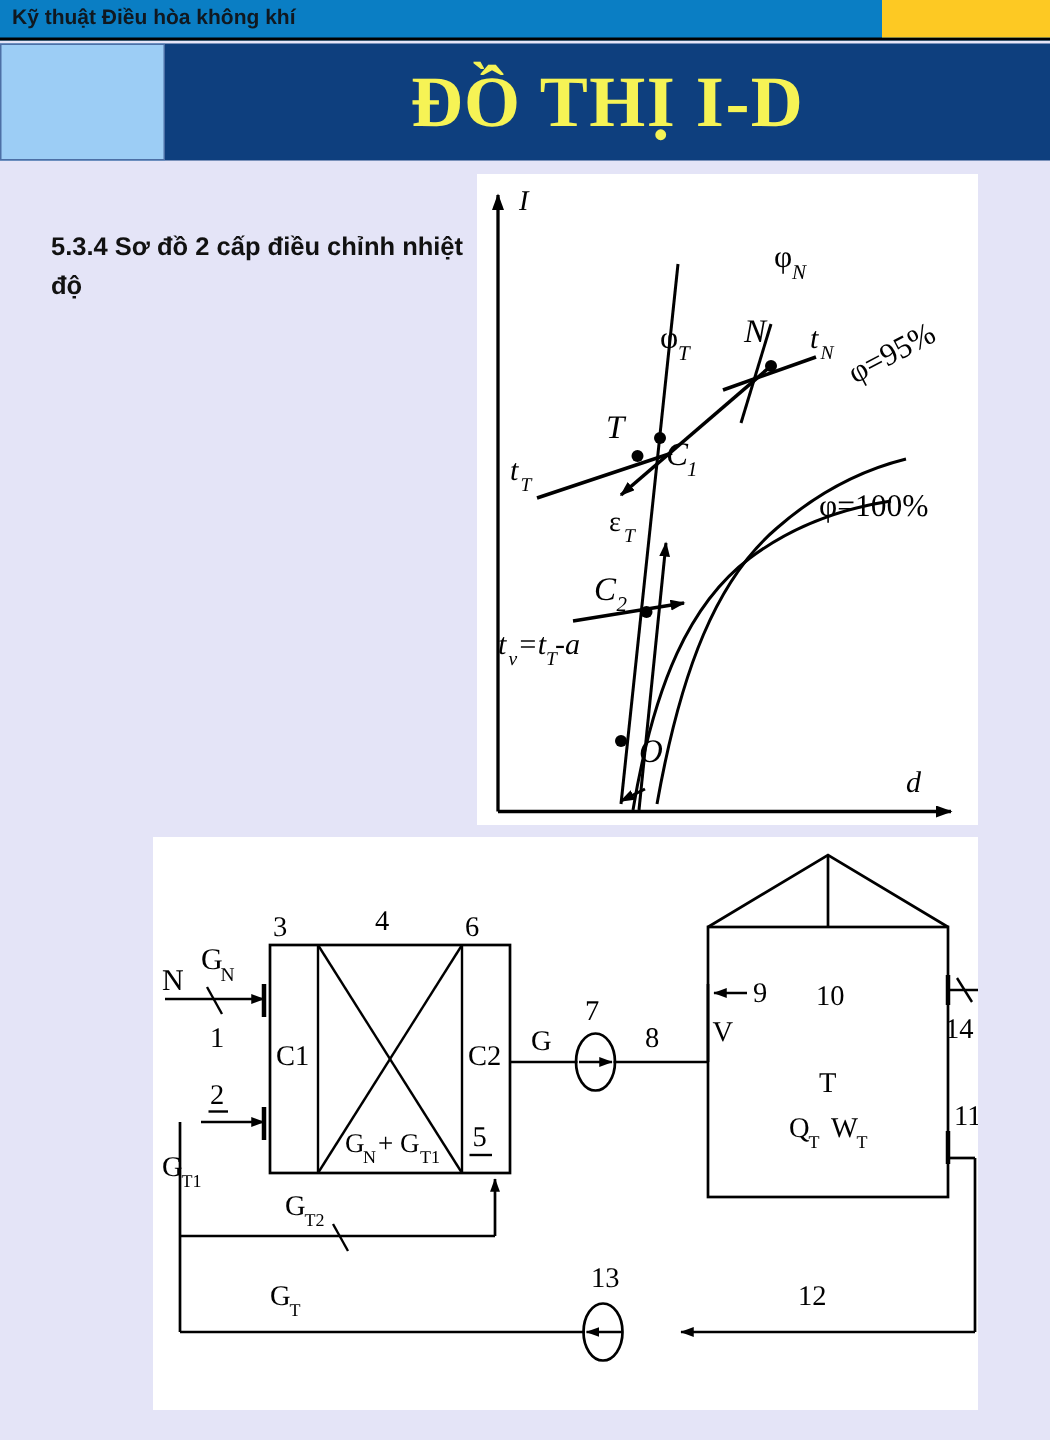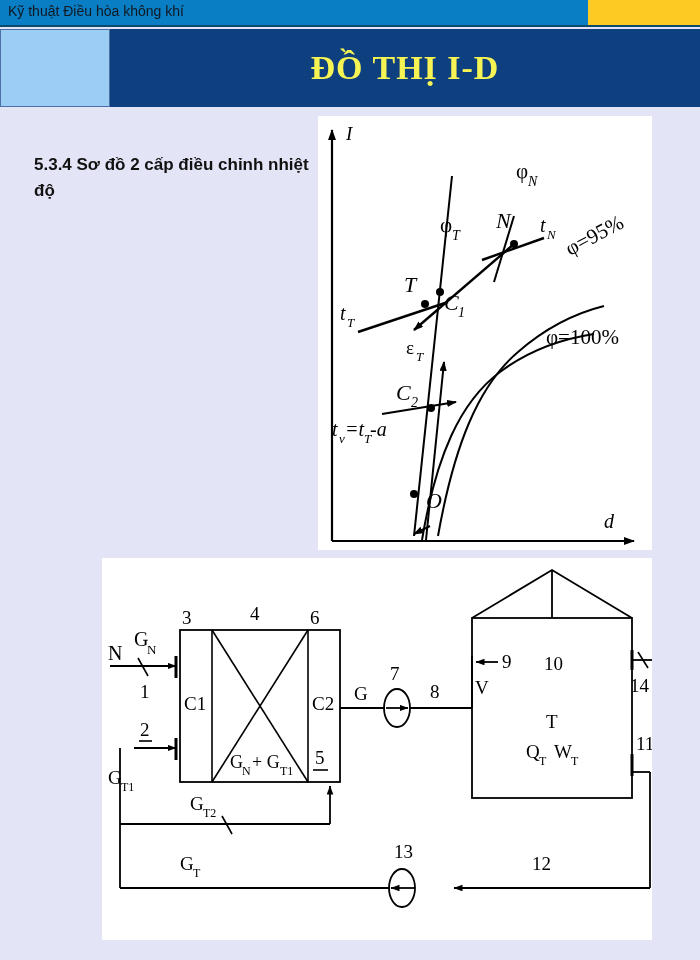--- a/index.html
+++ b/index.html
@@ -8,22 +8,23 @@
     background:#e4e4f7;
     font-family:"Liberation Sans", sans-serif;
     position:relative;
     overflow:hidden;
   }
   .slide{position:absolute;inset:0;}
 
   
   .topbar{
     position:absolute;left:0;top:0;width:700px;height:27px;
-    background:#0a7ec4;border-bottom:2px solid #0c4a6e;
+    background:#0a7ec4;border-bottom:2px solid #000000;
     box-sizing:border-box;
+    font-weight:bold;
   }
   .topbar-text{
     position:absolute;left:8px;top:3px;
     font-size:14px;color:#101820;white-space:nowrap;
     font-family:"Liberation Sans", sans-serif;
   }
   .topbar-yellow{
     position:absolute;left:588px;top:0;width:112px;height:25px;
     background:#fdc923;
   }
@@ -31,21 +32,21 @@
     position:absolute;left:0;top:29px;width:700px;height:78px;
     background:#0e3f7e;
   }
   .titleband-left{
     position:absolute;left:0;top:29px;width:110px;height:78px;
     background:#9ccdf5;border:1px solid #4c6fa5;box-sizing:border-box;
   }
   .title-text{
     position:absolute;left:110px;top:29px;width:590px;height:78px;
     display:flex;align-items:center;justify-content:center;
-    color:#f6f355;font-size:34px;font-weight:bold;
+    color:#f6f355;font-size:48px;font-weight:bold;
     font-family:"Liberation Serif", serif;
     letter-spacing:1px;
   }
 
   
   .lead{
     position:absolute;left:22px;top:152px;width:290px;
     font-size:17px;font-weight:bold;color:#111;line-height:1.5;
     font-family:"Liberation Sans", sans-serif;
     margin-left:12px;

